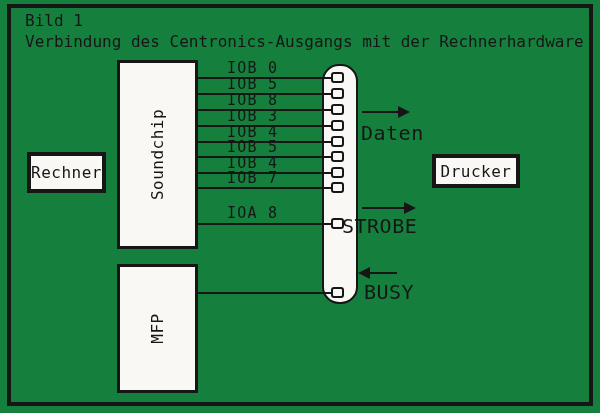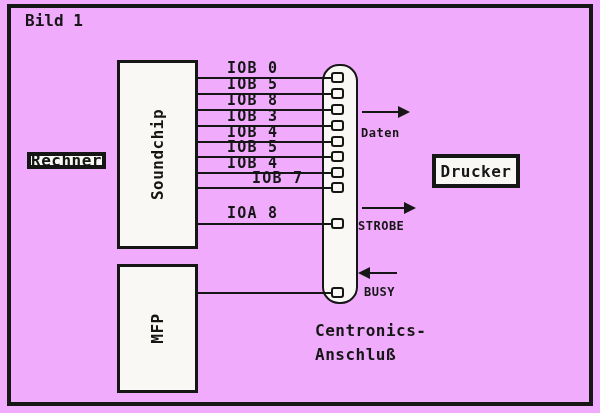--- a/index.html
+++ b/index.html
@@ -1,39 +1,39 @@
 <!DOCTYPE html>
 <html><head>
 <meta charset="utf-8">
 <style>
   html,body{margin:0;padding:0;background:#ffffff;}
   #stage{
     position:relative;
     width:600px;height:413px;
-    background:#f0abfc;
+    background:#15803d;
     font-family:"DejaVu Sans Mono","Liberation Mono",monospace;
-    font-weight:bold;
+    font-weight:normal;
     color:#161616;
     overflow:hidden;
   }
   .abs{position:absolute;}
   
   #frame{
     left:7px;top:4px;width:586px;height:402px;
     border:4px solid #161616;box-sizing:border-box;
   }
   
   #title{left:25px;top:10px;font-size:16px;line-height:21px;letter-spacing:0px;white-space:nowrap;}
   
   .terminal{
     border:4px solid #161616;box-sizing:border-box;
     display:flex;align-items:center;justify-content:center;
     font-size:16px;letter-spacing:0.5px;background:#f9f8f4;
   }
-  #rechner-box{left:27px;top:152px;width:79px;height:17px;}
+  #rechner-box{left:27px;top:152px;width:79px;height:41px;}
   #drucker-box{left:432px;top:154px;width:88px;height:34px;}
   
   .component{
     border:3px solid #161616;box-sizing:border-box;background:#f9f8f4;
     display:flex;align-items:center;justify-content:center;
   }
   #soundchip-box{left:117px;top:60px;width:81px;height:189px;}
   #mfp-box{left:117px;top:264px;width:81px;height:129px;}
   .vlabel{transform:rotate(-90deg);font-size:16px;letter-spacing:0.5px;white-space:nowrap;}
   
@@ -46,33 +46,34 @@
   .wire{height:2px;background:#161616;}
   .wire-label{font-size:15px;letter-spacing:1.2px;line-height:15px;height:15px;white-space:nowrap;}
   .pin{
     width:9px;height:7px;border:2px solid #161616;border-radius:3px;
     background:#f9f8f4;box-sizing:content-box;
   }
   
   .shaft{height:2px;background:#161616;}
   .head-right{width:0;height:0;border-top:6px solid transparent;border-bottom:6px solid transparent;border-left:12px solid #161616;}
   .head-left{width:0;height:0;border-top:6px solid transparent;border-bottom:6px solid transparent;border-right:12px solid #161616;}
-  .flow-label{font-size:12px;letter-spacing:0.5px;line-height:16px;white-space:nowrap;}
+  .flow-label{font-size:20px;letter-spacing:0.5px;line-height:16px;white-space:nowrap;}
   
   #connector-caption{left:315px;top:319px;font-size:16px;line-height:24px;letter-spacing:0.5px;white-space:nowrap;}
 </style>
 </head>
 <body>
 
 <div id="stage">
 
   <div id="frame" class="abs"></div>
 
   <div id="title" class="abs">
     <div>Bild 1</div>
+    <div>Verbindung des Centronics-Ausgangs mit der Rechnerhardware</div>
   </div>
 
   <div id="rechner-box" class="abs terminal">
     <span>Rechner</span>
   </div>
 
   <div id="drucker-box" class="abs terminal">
     <span>Drucker</span>
   </div>
 
@@ -102,41 +103,37 @@
       <div class="abs wire" style="left: 196px; top: 141px; width: 137px;"></div>
       <div class="abs wire-label" style="left: 227px; top: 125px;">IOB 4</div>
       <div class="abs pin" style="left: 331px; top: 136px;"></div>
       <div class="abs wire" style="left: 196px; top: 156px; width: 137px;"></div>
       <div class="abs wire-label" style="left: 227px; top: 140px;">IOB 5</div>
       <div class="abs pin" style="left: 331px; top: 151px;"></div>
       <div class="abs wire" style="left: 196px; top: 172px; width: 137px;"></div>
       <div class="abs wire-label" style="left: 227px; top: 156px;">IOB 4</div>
       <div class="abs pin" style="left: 331px; top: 167px;"></div>
       <div class="abs wire" style="left: 196px; top: 187px; width: 137px;"></div>
-      <div class="abs wire-label" style="left: 227px; top: 171px; margin-left: 25px;">IOB 7</div>
+      <div class="abs wire-label" style="left: 227px; top: 171px;">IOB 7</div>
       <div class="abs pin" style="left: 331px; top: 182px;"></div>
     </div>
 
   <div class="abs wire" style="left:196px;top:223px;width:137px;"></div>
   <div class="abs wire-label" style="left:227px;top:206px;">IOA 8</div>
   <div class="abs pin" style="left:331px;top:218px;"></div>
 
   <div class="abs wire" style="left:196px;top:292px;width:137px;"></div>
   <div class="abs pin" style="left:331px;top:287px;"></div>
 
   <div class="abs shaft" style="left:362px;top:111px;width:38px;"></div>
   <div class="abs head-right" style="left:398px;top:106px;"></div>
   <div class="abs flow-label" style="left:361px;top:125px;">Daten</div>
 
   <div class="abs shaft" style="left:362px;top:207px;width:44px;"></div>
   <div class="abs head-right" style="left:404px;top:202px;"></div>
-  <div class="abs flow-label" style="left:358px;top:218px;">STROBE</div>
+  <div class="abs flow-label" style="left:342px;top:218px;">STROBE</div>
 
   <div class="abs head-left" style="left:358px;top:267px;"></div>
   <div class="abs shaft" style="left:368px;top:272px;width:29px;"></div>
   <div class="abs flow-label" style="left:358px;top:284px;margin-left:6px;">BUSY</div>
 
-  <div id="connector-caption" class="abs">
-    <div>Centronics-</div>
-    <div>Anschluß</div>
-  </div>
 
 </div>
 
 </body></html>

